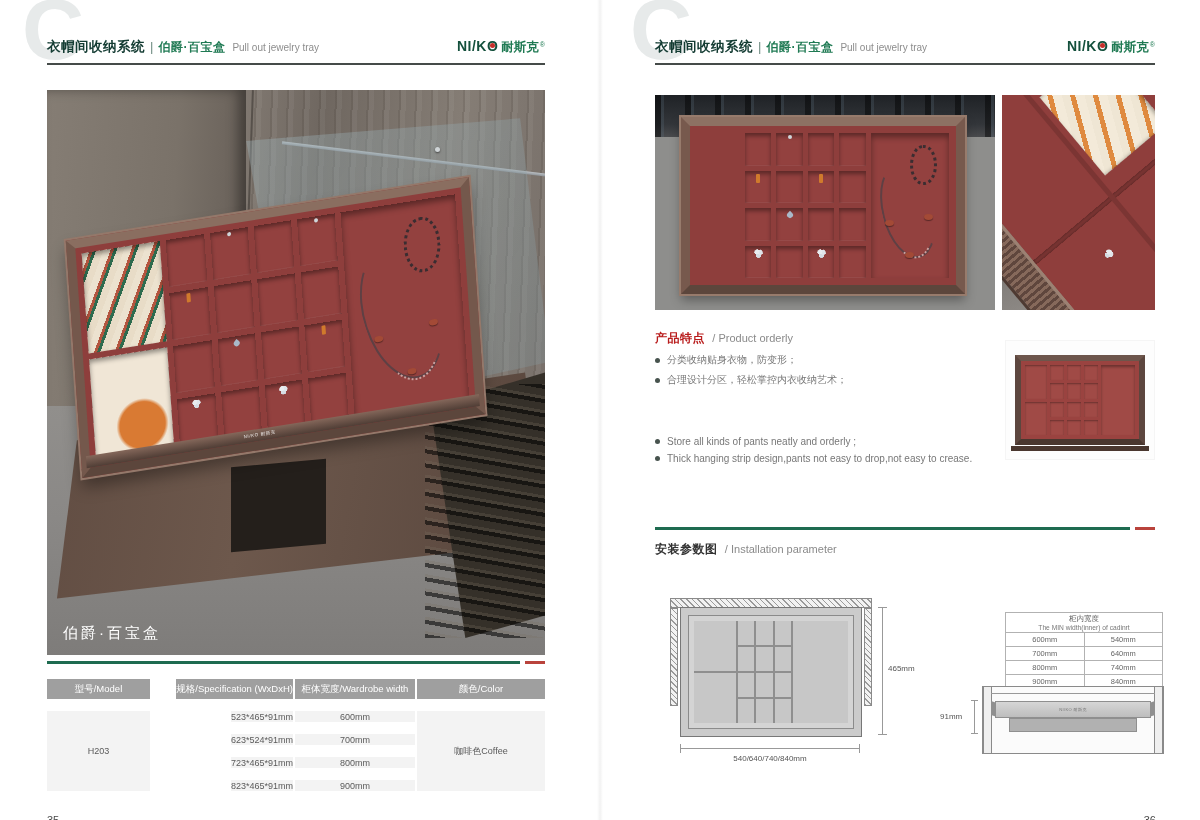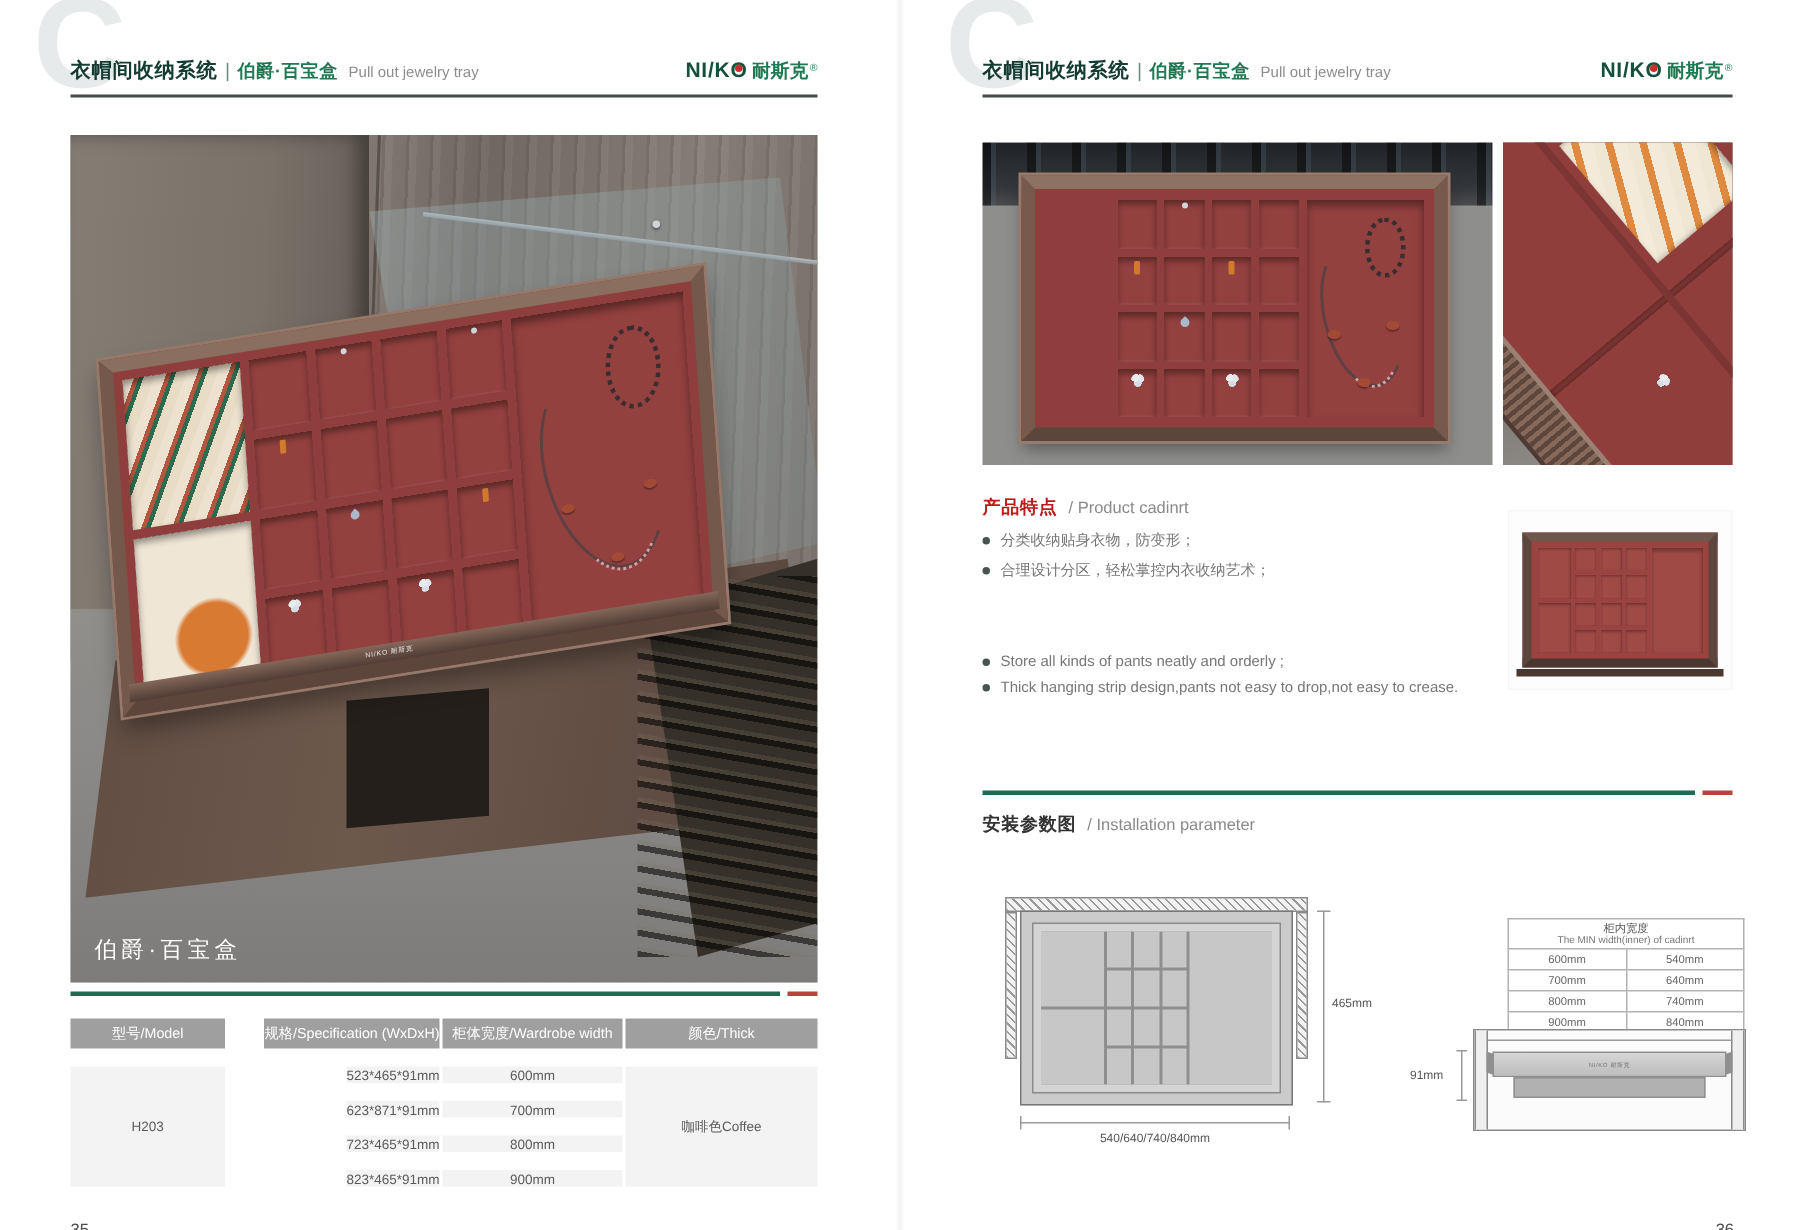--- a/index.html
+++ b/index.html
@@ -284,33 +284,33 @@
     </div>
 
     <div class="spec-table">
       <div class="stc stc-1">
         <div class="st-h">型号/Model</div>
         <div class="st-c">H203</div>
       </div>
       <div class="stc stc-2">
         <div class="st-h">规格/Specification (WxDxH)</div>
         <div class="st-c">523*465*91mm</div>
-        <div class="st-c">623*871*91mm</div>
+        <div class="st-c">623*524*91mm</div>
         <div class="st-c">723*465*91mm</div>
         <div class="st-c">823*465*91mm</div>
       </div>
       <div class="stc stc-3">
         <div class="st-h">柜体宽度/Wardrobe width</div>
         <div class="st-c">600mm</div>
         <div class="st-c">700mm</div>
         <div class="st-c">800mm</div>
         <div class="st-c">900mm</div>
       </div>
       <div class="stc stc-4">
-        <div class="st-h">颜色/Thick</div>
+        <div class="st-h">颜色/Color</div>
         <div class="st-c">咖啡色Coffee</div>
       </div>
     </div>
 
     <div class="page-num" style="left:47px;">35</div>
   </div>
 
   <div class="gutter"></div>
 
   <div class="page page-right">
@@ -388,21 +388,21 @@
           <div class="pd-flower">
               <div class="it-flower"></div>
             </div>
         </div>
         <div class="pd-frame"></div>
       </div>
     </div>
 
     <div class="feat-title">
       <span class="cn">产品特点</span>
-      <span class="en">/ Product cadinrt</span>
+      <span class="en">/ Product orderly</span>
     </div>
     <div class="bullets bullets-zh">
       <div class="bullet">
         <span class="bullet-dot"></span>
         <span>分类收纳贴身衣物，防变形；</span>
       </div>
       <div class="bullet">
         <span class="bullet-dot"></span>
         <span>合理设计分区，轻松掌控内衣收纳艺术；</span>
       </div>

